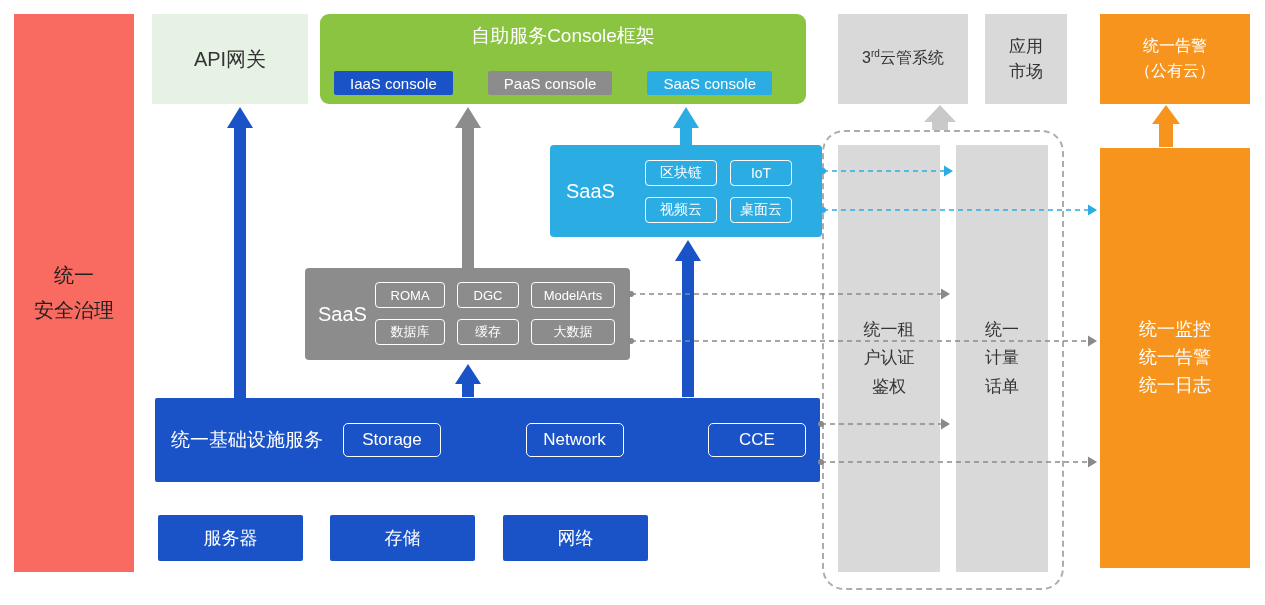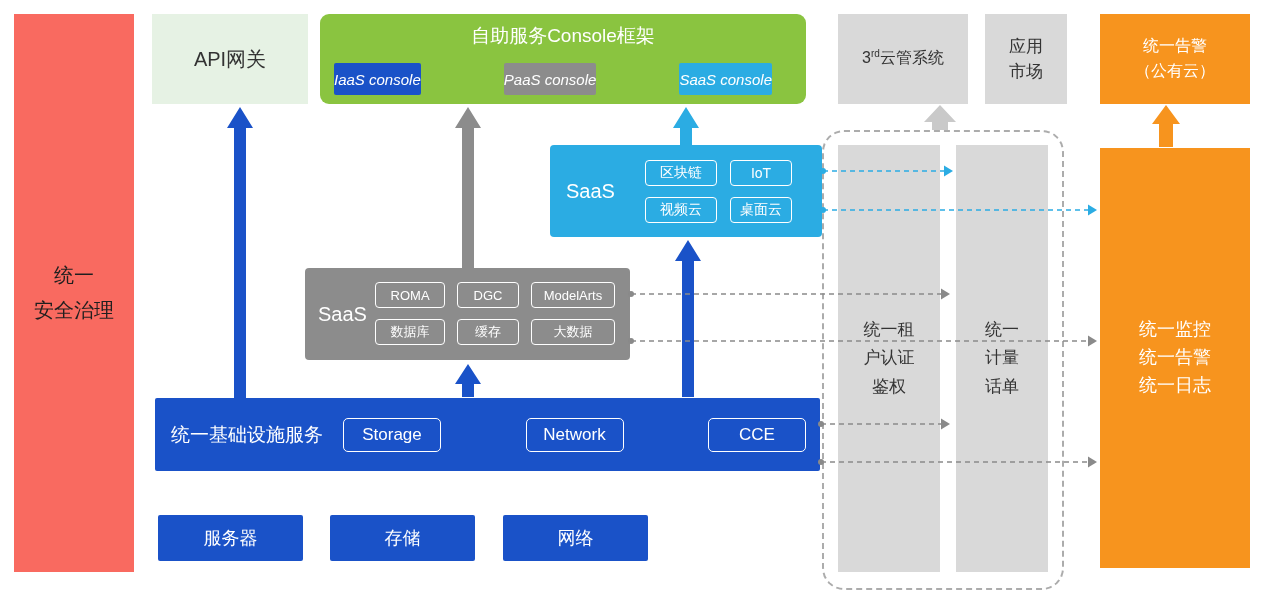--- a/index.html
+++ b/index.html
@@ -11,21 +11,21 @@
   .pre { white-space:pre-line; text-align:center; }
 
   
   .security-bar { left:14px; top:14px; width:120px; height:558px; background:var(--red,#F96A60); color:#1f1f1f; font-size:20px; line-height:1.75; }
 
   
   .api-gateway { left:152px; top:14px; width:156px; height:90px; background:var(--light-green,#E6F2E4); color:#333; font-size:20px; }
   .console-frame { left:320px; top:14px; width:486px; height:90px; background:var(--green,#8AC440); border-radius:9px; color:#fff; }
   .console-title { position:absolute; top:9px; left:0; right:0; text-align:center; font-size:19px; }
   .console-btn-row { position:absolute; left:14px; right:34px; bottom:9px; display:flex; justify-content:space-between; }
-  .console-btn { height:32px; padding:0 0; display:flex; align-items:center; color:#fff; font-size:15px; border-radius:2px;font-style:italic; }
+  .console-btn { height:24px; padding:0 16px; display:flex; align-items:center; color:#fff; font-size:15px; border-radius:2px; }
   .console-btn.iaas { background:var(--blue,#1A52C8); }
   .console-btn.paas { background:var(--gray,#8C8C8C); }
   .console-btn.saas { background:var(--cyan,#2BACE3); }
   .cloud-mgmt { left:838px; top:14px; width:130px; height:90px; background:var(--light-gray,#D9D9D9); color:#333; font-size:16px; }
   .cloud-mgmt sup { font-size:10px; }
   .app-market { left:985px; top:14px; width:82px; height:90px; background:var(--light-gray,#D9D9D9); color:#333; font-size:17px; line-height:1.5; }
   .om-platform { left:1100px; top:14px; width:150px; height:90px; background:var(--orange,#F7941E); color:#fff; font-size:16px; line-height:1.55; }
 
   
   .saas-box { left:550px; top:145px; width:272px; height:92px; background:var(--cyan,#2BACE3); border-radius:4px; }
@@ -33,21 +33,21 @@
   .saas-label { left:16px; }
   .saas-items { position:absolute; left:95px; top:15px; display:grid; grid-template-columns:72px 62px; gap:11px 13px; }
   .paas-box { left:305px; top:268px; width:325px; height:92px; background:var(--gray,#8C8C8C); border-radius:4px; }
   .paas-label { left:13px; }
   .paas-items { position:absolute; left:70px; right:15px; top:14px; bottom:14px; display:grid; grid-template-columns:1fr 0.88fr 1.2fr; gap:10px 12px; }
 
   .tag { border:1px solid #fff; border-radius:4px; color:#fff; font-size:14px; height:26px; display:flex; align-items:center; justify-content:center; padding:0 6px; }
   .tag.sm { font-size:13px; }
   .tag.lg { height:34px; font-size:17px; border-radius:5px; border-width:1.5px; padding:0 16px; min-width:98px; }
 
-  .iaas-bar { left:155px; top:398px; width:665px; height:73px; background:var(--blue,#1A52C8); border-radius:2px; }
+  .iaas-bar { left:155px; top:398px; width:665px; height:84px; background:var(--blue,#1A52C8); border-radius:2px; }
   .iaas-label { position:absolute; left:16px; top:0; bottom:0; display:flex; align-items:center; color:#fff; font-size:19px; }
   .iaas-items { position:absolute; left:188px; right:14px; top:0; bottom:0; display:flex; align-items:center; justify-content:space-between; }
 
   
   .hw { top:515px; height:46px; background:var(--blue,#1A52C8); color:#fff; font-size:18px; border-radius:2px; }
   .hw1 { left:158px; width:145px; }
   .hw2 { left:330px; width:145px; }
   .hw3 { left:503px; width:145px; }
   .hw4 { left:678px; width:142px; }
 

